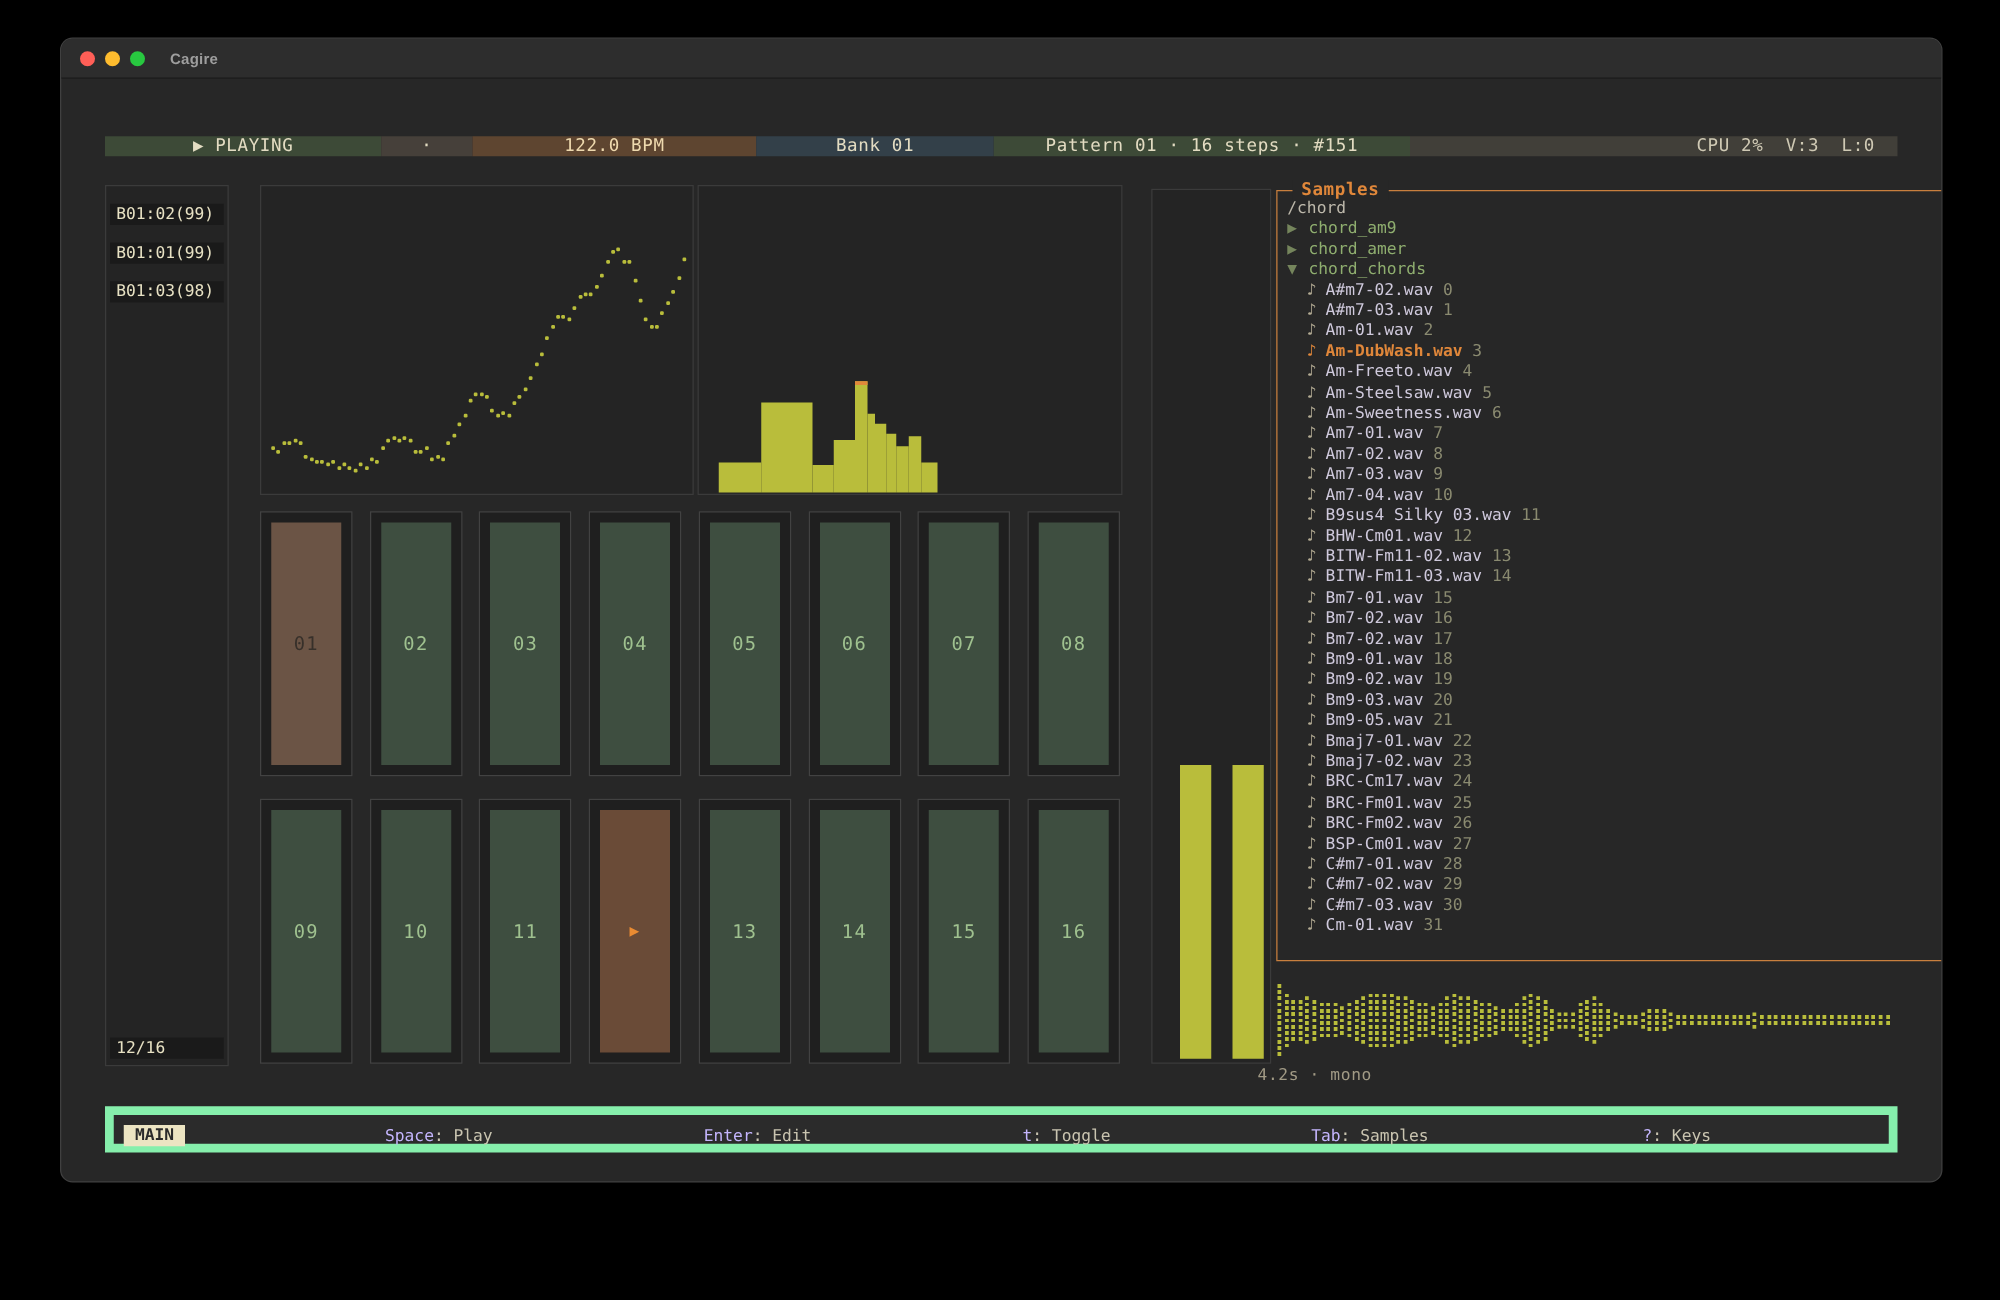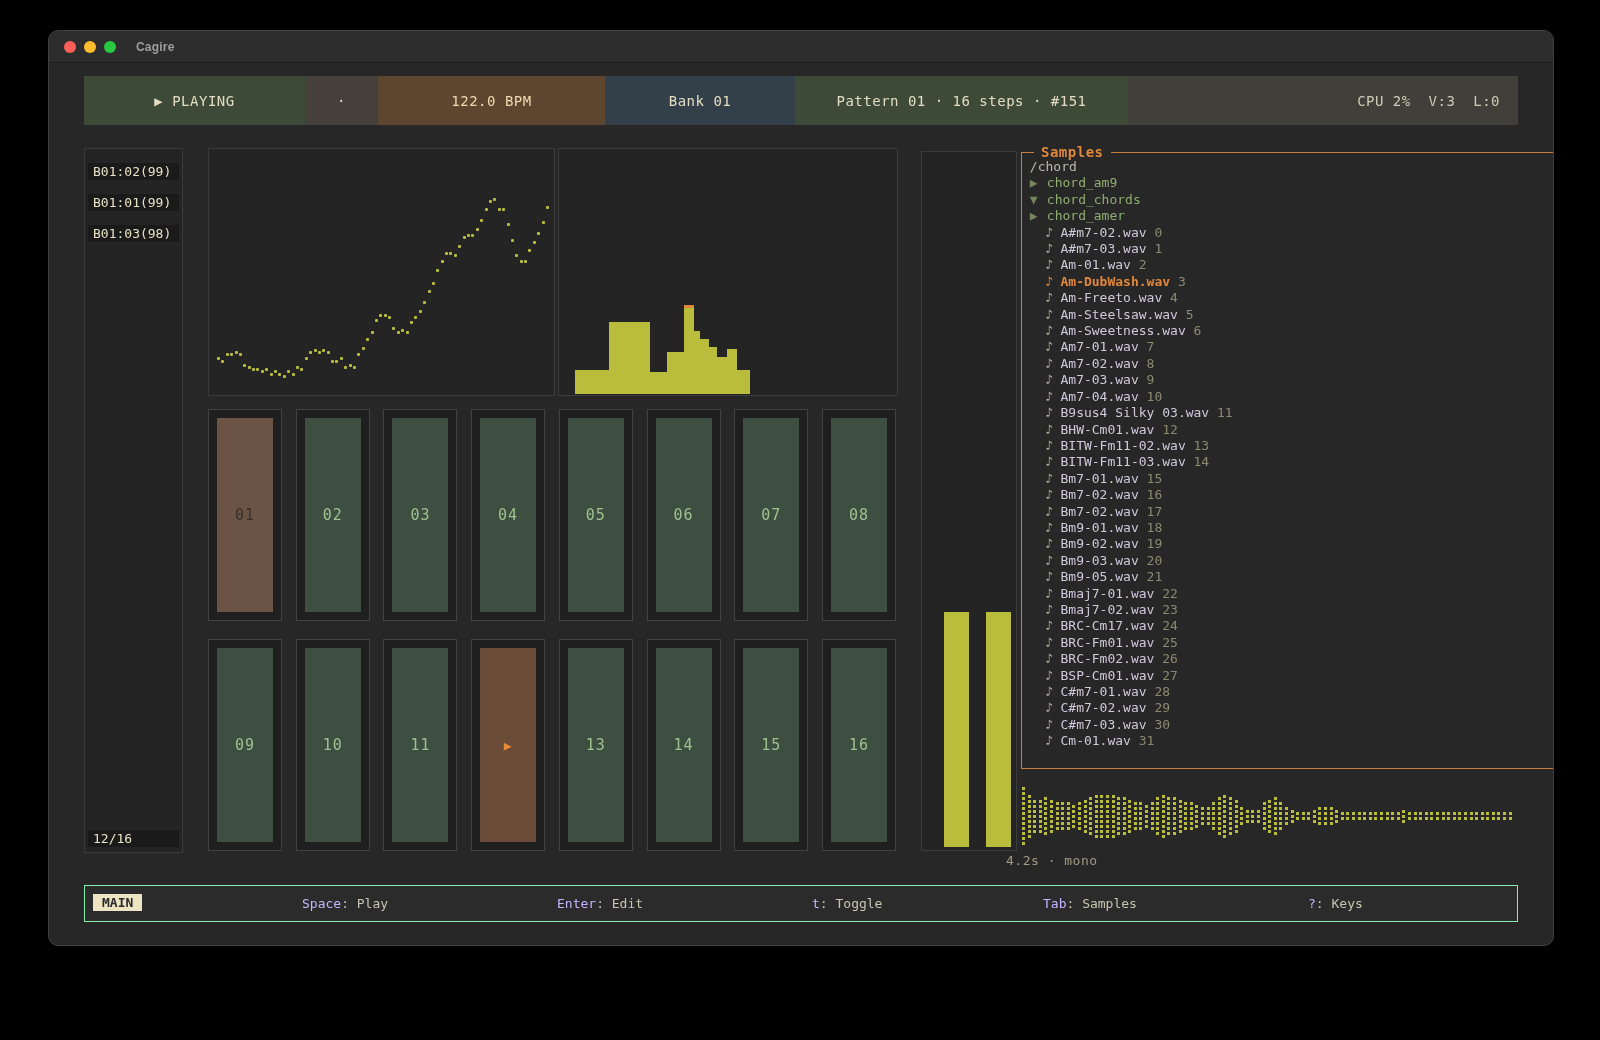--- a/index.html
+++ b/index.html
@@ -12,21 +12,21 @@
     background:#272727;border:1px solid #404040;border-radius:10px;
     box-shadow:0 25px 60px rgba(0,0,0,.7);overflow:hidden;
   }
   
   .titlebar{height:31px;background:#2d2d2d;border-bottom:1px solid #1b1b1b;display:flex;align-items:center;padding-left:15px;}
   .tl{width:12px;height:12px;border-radius:50%;margin-right:8px;}
   .tl.red{background:#ff5f57;}.tl.yellow{background:#febc2e;}.tl.green{background:#28c840;}
   .apptitle{margin-left:12px;color:#9e9e9e;font:bold 12px "Liberation Sans",sans-serif;letter-spacing:.2px;}
 
   
-  .transport{position:absolute;left:35px;top:45px;width:1434px;height:49px;display:flex;}
+  .transport{position:absolute;left:35px;top:45px;width:1434px;height:49px;display:flex;align-items:flex-end;}
   .tseg{display:flex;align-items:center;justify-content:center;font-size:14px;color:#e3dcc2;letter-spacing:.5px;white-space:pre;}
   .seg-playing{width:221px;background:#3d4a37;}
   .seg-dot{width:73px;background:#46403a;}
   .seg-bpm{width:227px;background:#5e4530;color:#eed9ae;}
   .seg-bank{width:190px;background:#334049;}
   .seg-pattern{width:333px;background:#3d4a37;}
   .seg-stats{flex:1;background:#413f39;justify-content:flex-end;padding-right:18px;color:#cfc9b4;}
 
   
   .voices{position:absolute;left:35px;top:117px;width:97px;height:703px;background:#242424;border:1px solid #3b3b3b;}
@@ -67,21 +67,21 @@
   .trow .idx{color:#8a8a70;}
   .trow.sel .note,.trow.sel .file-label{color:#e0873a;font-weight:bold;}
   .file-label{color:#cfc9dc;}
 
   
   .wave{position:absolute;left:973px;top:752px;width:505px;height:66px;display:flex;align-items:center;}
   .wcol{width:3px;margin-right:2.6px;background:repeating-linear-gradient(to bottom,#b9bd3b 0 3px,rgba(0,0,0,0) 3px 5px);}
   .waveinfo{position:absolute;left:957px;top:822px;color:#a19a85;font-size:13px;letter-spacing:.5px;}
 
   
-  .statusbar{position:absolute;left:35px;top:854px;width:1434px;height:37px;background:#2b2b2b;border:1px solid #86efac;box-sizing:border-box;}
+  .statusbar{position:absolute;left:35px;top:854px;width:1434px;height:37px;background:#2b2b2b;border:7px solid #86efac;box-sizing:border-box;}
   .mode-badge{position:absolute;left:8px;top:8px;background:#ece4c2;color:#2a2a2a;font-weight:bold;font-size:13px;padding:1px 9px;}
   .hint{position:absolute;top:10px;font-size:13px;color:#c9c4b0;white-space:pre;}
   .hint b{color:#c4b5fd;font-weight:normal;}
 </style>
 </head>
 <body>
 
 <div class="window">
   <div class="titlebar">
     <span class="tl red"></span>
@@ -259,22 +259,22 @@
   <div class="vu">
     <div class="vubar" id="vuL" style="left: 22px; height: 235px;"></div>
     <div class="vubar" id="vuR" style="left: 64px; height: 235px;"></div>
   </div>
 
   <div class="samples">
     <div class="samples-legend">Samples</div>
     <div class="tree" id="tree">
         <div class="trow"><span class="pathtxt">&nbsp;/chord</span></div>
         <div class="trow">&nbsp;<span class="arrow">▶</span><span class="fname">chord_am9</span></div>
+        <div class="trow">&nbsp;<span class="arrow">▶</span><span class="fname">chord_amer</span></div>
         <div class="trow">&nbsp;<span class="arrow">▼</span><span class="fname">chord_chords</span></div>
-        <div class="trow">&nbsp;<span class="arrow">▶</span><span class="fname">chord_amer</span></div>
         <div class="trow">&nbsp;&nbsp;&nbsp;<span class="note">♪</span><span class="file-label">A#m7-02.wav</span><span class="idx"> 0</span></div>
         <div class="trow">&nbsp;&nbsp;&nbsp;<span class="note">♪</span><span class="file-label">A#m7-03.wav</span><span class="idx"> 1</span></div>
         <div class="trow">&nbsp;&nbsp;&nbsp;<span class="note">♪</span><span class="file-label">Am-01.wav</span><span class="idx"> 2</span></div>
         <div class="trow sel">&nbsp;&nbsp;&nbsp;<span class="note">♪</span><span class="file-label">Am-DubWash.wav</span><span class="idx"> 3</span></div>
         <div class="trow">&nbsp;&nbsp;&nbsp;<span class="note">♪</span><span class="file-label">Am-Freeto.wav</span><span class="idx"> 4</span></div>
         <div class="trow">&nbsp;&nbsp;&nbsp;<span class="note">♪</span><span class="file-label">Am-Steelsaw.wav</span><span class="idx"> 5</span></div>
         <div class="trow">&nbsp;&nbsp;&nbsp;<span class="note">♪</span><span class="file-label">Am-Sweetness.wav</span><span class="idx"> 6</span></div>
         <div class="trow">&nbsp;&nbsp;&nbsp;<span class="note">♪</span><span class="file-label">Am7-01.wav</span><span class="idx"> 7</span></div>
         <div class="trow">&nbsp;&nbsp;&nbsp;<span class="note">♪</span><span class="file-label">Am7-02.wav</span><span class="idx"> 8</span></div>
         <div class="trow">&nbsp;&nbsp;&nbsp;<span class="note">♪</span><span class="file-label">Am7-03.wav</span><span class="idx"> 9</span></div>

